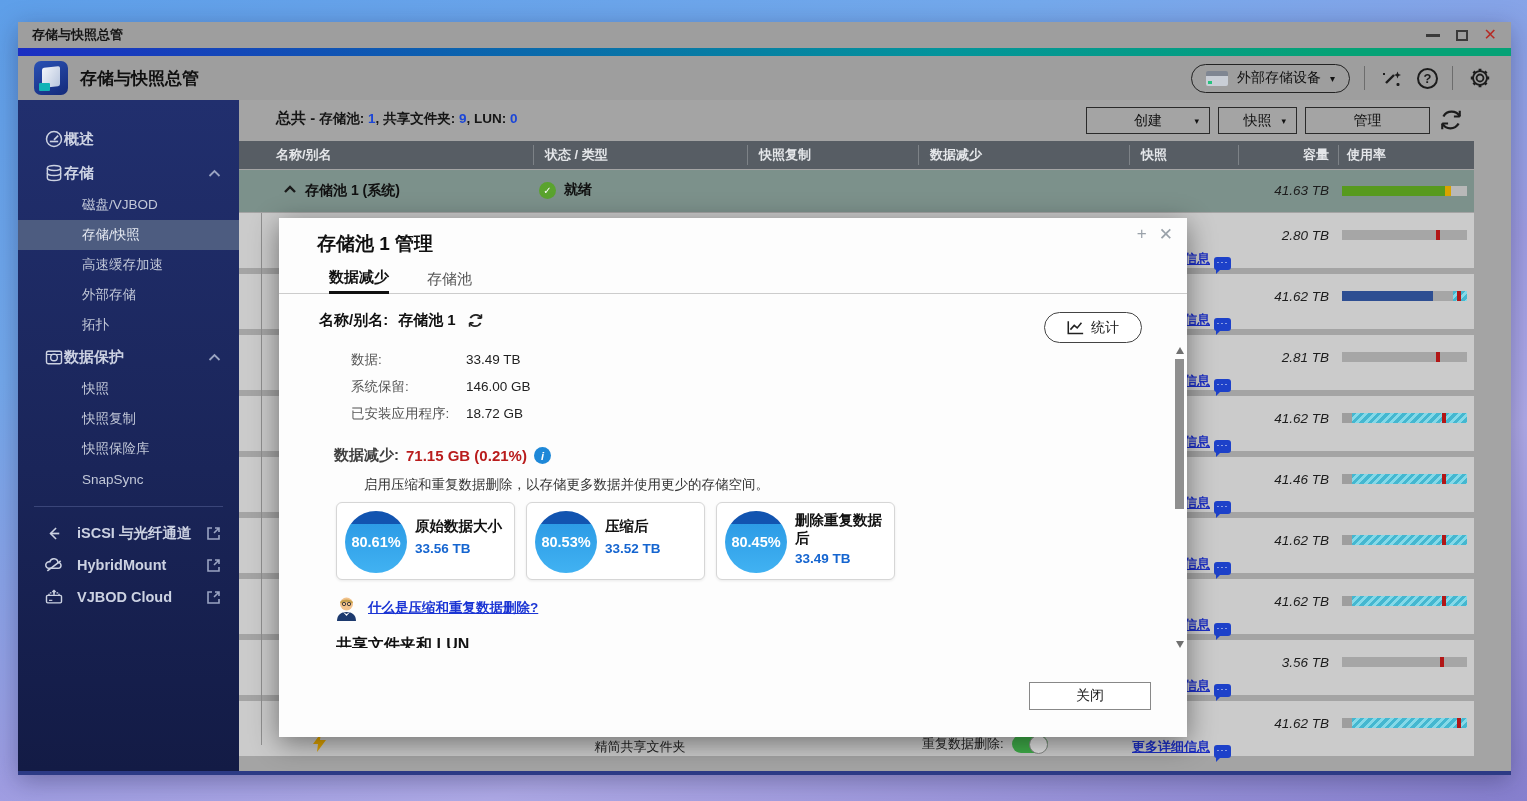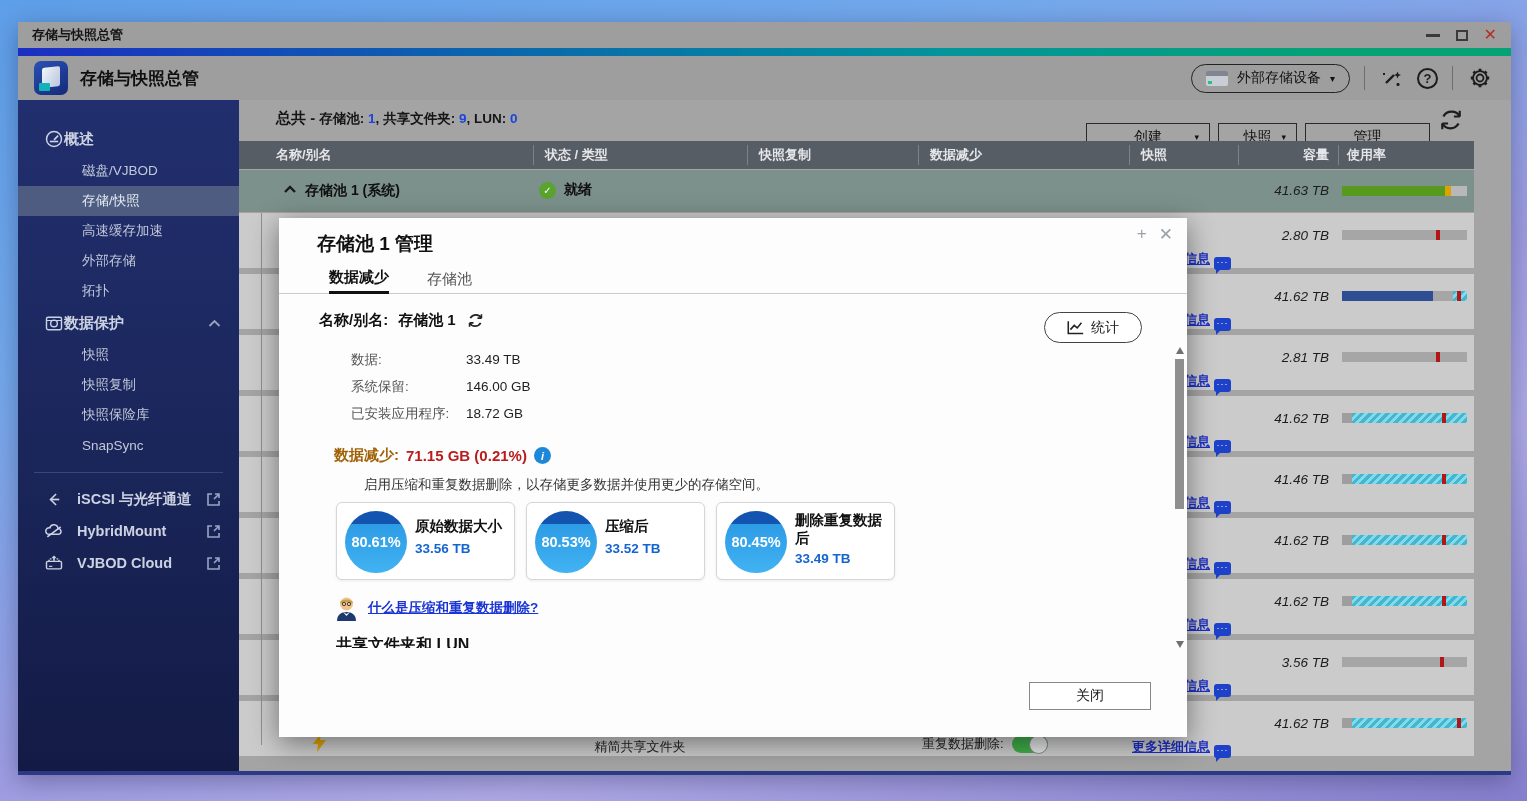--- a/index.html
+++ b/index.html
@@ -39,21 +39,21 @@
   .sitem .chev { margin-left:auto; }
   .sdiv { margin:12px 16px 10px 16px; border-top:1px solid #3a4579; }
   .slink { height:32px; display:flex; align-items:center; gap:13px; padding:0 18px 0 26px; color:#ccd2e2; font-weight:bold; font-size:14.5px; }
   .slink .ext { margin-left:auto; }
   .sic { width:20px; display:flex; justify-content:center; flex:none; }
   
   .content { position:absolute; left:221px; top:0; right:0; bottom:0; background:#a4a4a4; overflow:hidden; }
   .summary { position:absolute; left:37px; top:9px; font-size:13.5px; font-weight:bold; color:#161616; }
   .summary .pfx { font-size:15px; }
   .summary .num { color:#1b46d8; }
-  .tbtn { position:absolute; height:27px; border:1.5px solid #2a2a2a; background:transparent; color:#111; font-size:14px; display:flex; align-items:center; justify-content:center; top:7px; font-family:inherit;margin-top:16px; }
+  .tbtn { position:absolute; height:27px; border:1.5px solid #2a2a2a; background:transparent; color:#111; font-size:14px; display:flex; align-items:center; justify-content:center; top:7px; font-family:inherit; }
   .tbtn .caret { position:absolute; right:10px; font-size:9px; color:#111; }
   .refresh { position:absolute; top:6px; }
   
   .thead { position:absolute; left:0; top:41px; width:1235px; height:28px; background:#575d64; }
   .th { position:absolute; top:0; height:28px; display:flex; align-items:center; color:#e4e6e9; font-size:13px; font-weight:bold; }
   .thsep { position:absolute; top:4px; height:20px; width:1px; background:#7d8287; }
   .prow { position:absolute; left:0; top:70px; width:1235px; height:42px; background:#7c918b; }
   .prow .pname { position:absolute; left:66px; top:12px; font-size:14px; font-weight:bold; color:#101010; }
   .pchev { position:absolute; left:44px; top:14px; }
   .pstat { position:absolute; left:300px; top:11px; display:flex; align-items:center; gap:8px; }
@@ -84,21 +84,21 @@
   .mctrl span { cursor:pointer; }
   .tabsrow { position:absolute; left:0; right:0; top:46px; height:30px; border-bottom:1px solid #ccc; padding-left:50px; display:flex; gap:38px; }
   .mtab { font-size:15px; color:#555; height:30px; display:flex; align-items:center; cursor:pointer; }
   .mtab.act { color:#111; font-weight:bold; border-bottom:3px solid #111; }
   .namerow { position:absolute; left:40px; top:93px; font-size:15px; font-weight:bold; color:#111; display:flex; align-items:center; gap:10px; }
   .statsbtn { position:absolute; left:765px; top:94px; width:98px; height:31px; border:1px solid #444; border-radius:16px; background:#fff; display:flex; align-items:center; justify-content:center; gap:7px; font-size:14px; color:#222; cursor:pointer; }
   .irow { position:absolute; left:72px; font-size:13.5px; color:#555; }
   .irow .ival { display:inline-block; margin-left:0; color:#222; }
   .ilabel { display:inline-block; width:115px; }
   .redrow { position:absolute; left:55px; top:228px; font-size:15px; display:flex; align-items:center; gap:7px; }
-  .redrow .rl { font-weight:bold; color:#a16207; }
+  .redrow .rl { font-weight:bold; color:#404040; }
   .redrow .rv { color:#b91c1c; font-weight:bold; }
   .infoi { width:17px; height:17px; border-radius:50%; background:#1e88d8; color:#fff; font-size:11px; font-weight:bold; font-style:italic; display:flex; align-items:center; justify-content:center; }
   .mdesc { position:absolute; left:85px; top:258px; font-size:13.5px; color:#333; }
   .cards { position:absolute; left:57px; top:284px; display:flex; gap:11px; }
   .card { width:179px; height:78px; border:1px solid #d6d6d6; border-radius:6px; background:#fff; box-shadow:0 1px 3px rgba(0,0,0,.08); position:relative; }
   .pcir { position:absolute; left:8px; top:8px; width:62px; height:62px; border-radius:50%;
     background:linear-gradient(180deg,#1254b0 0%,#1254b0 21%,#2d9ce6 21%,#41b2f2 100%);
     color:#fff; font-weight:bold; font-size:14.5px; display:flex; align-items:center; justify-content:center; }
   .clab { position:absolute; left:78px; top:14px; width:96px; font-size:14.5px; font-weight:bold; color:#111; line-height:1.25; }
   .cval { position:absolute; left:78px; font-size:13.5px; font-weight:bold; color:#1565d0; }
@@ -167,20 +167,35 @@
         <div class="sitem">
           <span class="sic">
             <svg width="20" height="20" viewBox="0 0 24 24" fill="none" stroke="#ccd2e2" stroke-width="1.8">
                 <circle cx="12" cy="12" r="9"></circle>
                 <path d="M12 13 L17 8" stroke-width="2"></path>
                 <path d="M7 15h10" stroke-width="2"></path>
               </svg>
           </span>
           <span>概述</span>
         </div>
+        <div class="sitem">
+          <span class="sic">
+            <svg width="20" height="20" viewBox="0 0 24 24" fill="none" stroke="#ccd2e2" stroke-width="1.7">
+                <ellipse cx="12" cy="6" rx="8" ry="3"></ellipse>
+                <path d="M4 6v6c0 1.7 3.6 3 8 3s8-1.3 8-3V6"></path>
+                <path d="M4 12v6c0 1.7 3.6 3 8 3s8-1.3 8-3v-6"></path>
+              </svg>
+          </span>
+          <span>存储</span>
+          <span class="chev">
+            <svg width="13" height="9" viewBox="0 0 13 9" fill="none" stroke="#9aa4c2" stroke-width="1.8">
+                <path d="M1.5 7 6.5 2 11.5 7"></path>
+              </svg>
+          </span>
+        </div>
         <div class="ssub">磁盘/VJBOD</div>
         <div class="ssub sel">存储/快照</div>
         <div class="ssub">高速缓存加速</div>
         <div class="ssub">外部存储</div>
         <div class="ssub">拓扑</div>
         <div class="sitem">
           <span class="sic">
             <svg width="20" height="20" viewBox="0 0 24 24" fill="none" stroke="#ccd2e2" stroke-width="1.7">
                 <rect x="3" y="5" width="18" height="15" rx="2"></rect>
                 <circle cx="12" cy="12.5" r="4"></circle>

